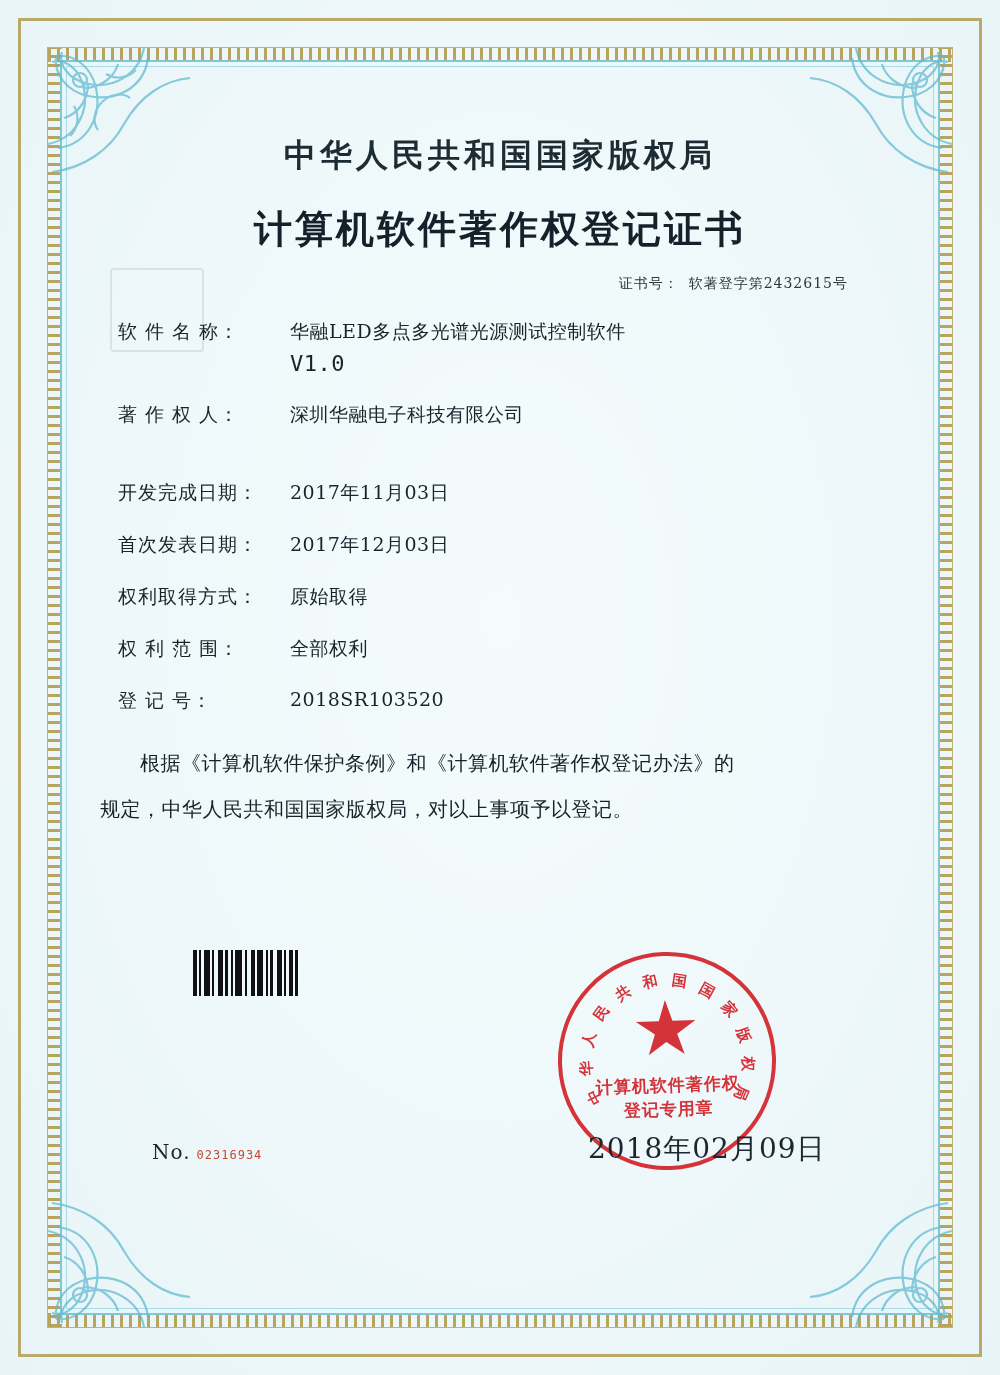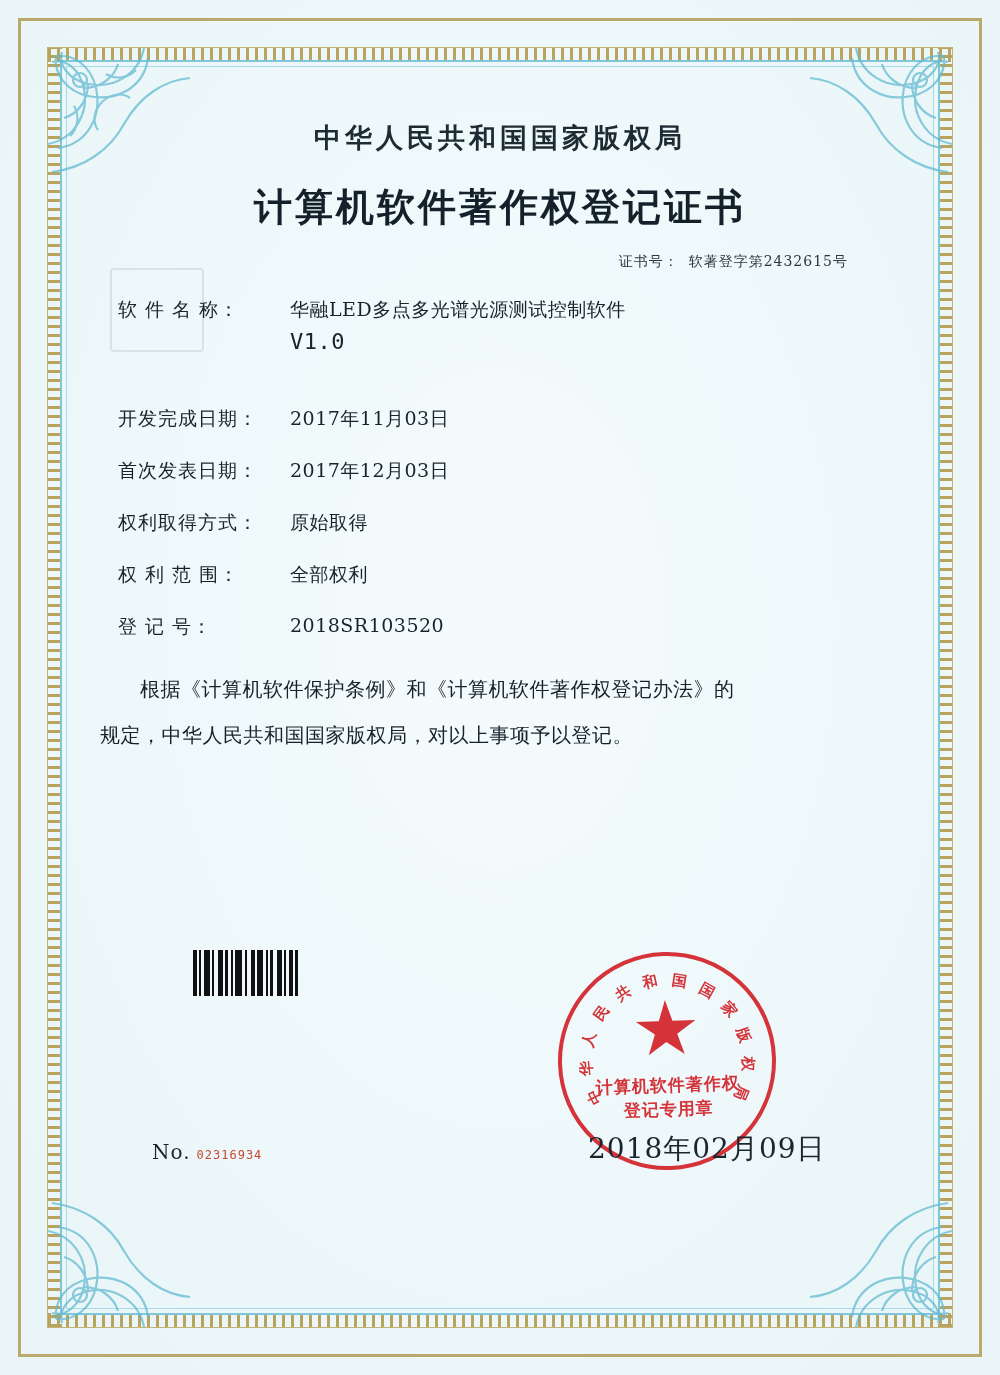--- a/index.html
+++ b/index.html
@@ -51,22 +51,23 @@
   .corner.tl{left:44px;top:44px;}
   .corner.tr{right:44px;top:44px;transform:scaleX(-1);}
   .corner.bl{left:44px;bottom:44px;transform:scaleY(-1);}
   .corner.br{right:44px;bottom:44px;transform:scale(-1,-1);}
 
   
   .content{position:absolute;left:100px;top:120px;width:800px;}
   .org-title{
     text-align:center;
     font-family:"DejaVu Serif","Liberation Serif",serif;
-    font-size:27px;font-weight:bold;color:#1d2b33;
+    font-size:32px;font-weight:bold;color:#1d2b33;
     letter-spacing:4px;
+    margin-top:14px;
   }
   .cert-title{
     text-align:center;
     font-family:"DejaVu Serif","Liberation Serif",serif;
     font-size:38px;font-weight:bold;color:#14212b;
     letter-spacing:3px;
     margin-top:26px;
   }
   .cert-no{
     text-align:right;
@@ -246,20 +247,24 @@
     <div class="fields">
 
       <div class="row">
         <div class="label">软 件 名 称：</div>
         <div class="value">
           <span>华融LED多点多光谱光源测试控制软件</span>
           <span class="sub">V1.0</span>
         </div>
       </div>
 
+      <div class="row">
+        <div class="label">著 作 权 人：</div>
+        <div class="value">深圳华融电子科技有限公司</div>
+      </div>
 
       <div class="gap"></div>
 
       <div class="row">
         <div class="label">开发完成日期：</div>
         <div class="value">2017年11月03日</div>
       </div>
 
       <div class="row">
         <div class="label">首次发表日期：</div>

